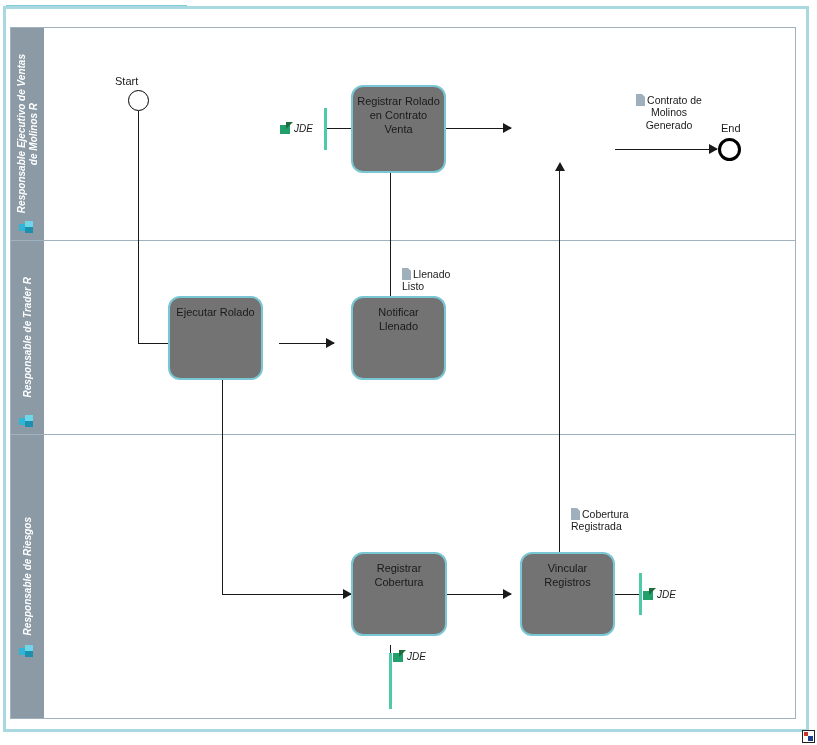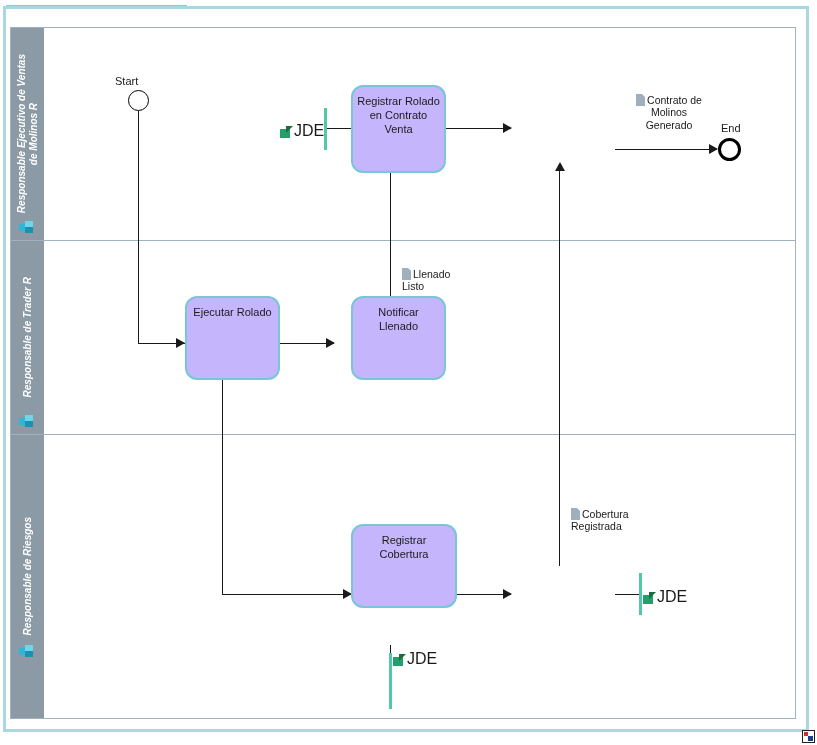--- a/index.html
+++ b/index.html
@@ -97,21 +97,21 @@
     position: absolute;
     height: 1px;
     background: #9fb2bd;
   }
 
   
   .task {
     position: absolute;
     border: 2px solid #79c6d4;
     border-radius: 12px;
-    background: #c4b5fd;
+    background: #737373;
     box-sizing: border-box;
     color: #1a1a1a;
     font-size: 11px;
     line-height: 14px;
     text-align: center;
     padding-top: 7px;
     white-space: pre-line;
   }
 
   
@@ -181,23 +181,24 @@
   }
 
   
   .sys-bar {
     position: absolute;
     width: 3px;
     background: #4fc9a8;
   }
   .sys-label {
     position: absolute;
-    font-size: 16px;
+    font-size: 10px;
     color: #1a1a1a;
     white-space: nowrap;
+    font-style: italic;
   }
   .jde-icon {
     display: inline-block;
     width: 13px;
     height: 12px;
     vertical-align: -2px;
     margin-right: 1px;
     position: relative;
   }
   .jde-icon .sq {
@@ -338,28 +339,30 @@
     <div class="event-label" style="left:104px; top:47px;">Start</div>
 
     <div class="event end" style="left:707px; top:110px; width:23px; height:23px;"></div>
     <div class="event-label" style="left:710px; top:94px;">End</div>
 
     <div class="task" style="left:340px; top:57px; width:95px; height:88px;">Registrar Rolado
 en Contrato
 Venta</div>
 
 
-    <div class="task" style="left:174px; top:268px; width:95px; height:84px;">Ejecutar Rolado</div>
+    <div class="task" style="left:157px; top:268px; width:95px; height:84px;">Ejecutar Rolado</div>
 
     <div class="task" style="left:340px; top:268px; width:95px; height:84px;">Notificar
 Llenado</div>
 
-    <div class="task" style="left:340px; top:496px; width:106px; height:84px;">Registrar
+    <div class="task" style="left:340px; top:524px; width:96px; height:84px;">Registrar
 Cobertura</div>
 
+    <div class="task" style="left:509px; top:524px; width:95px; height:84px;">Vincular
+Registros</div>
 
 
     <div class="annot center" style="left:608px; top:53px; width:100px;">
       <span class="doc-icon"></span><span>Contrato de
 Molinos
 Generado</span>
     </div>
 
 
     <div class="annot left" style="left:391px; top:227px; width:80px;">

